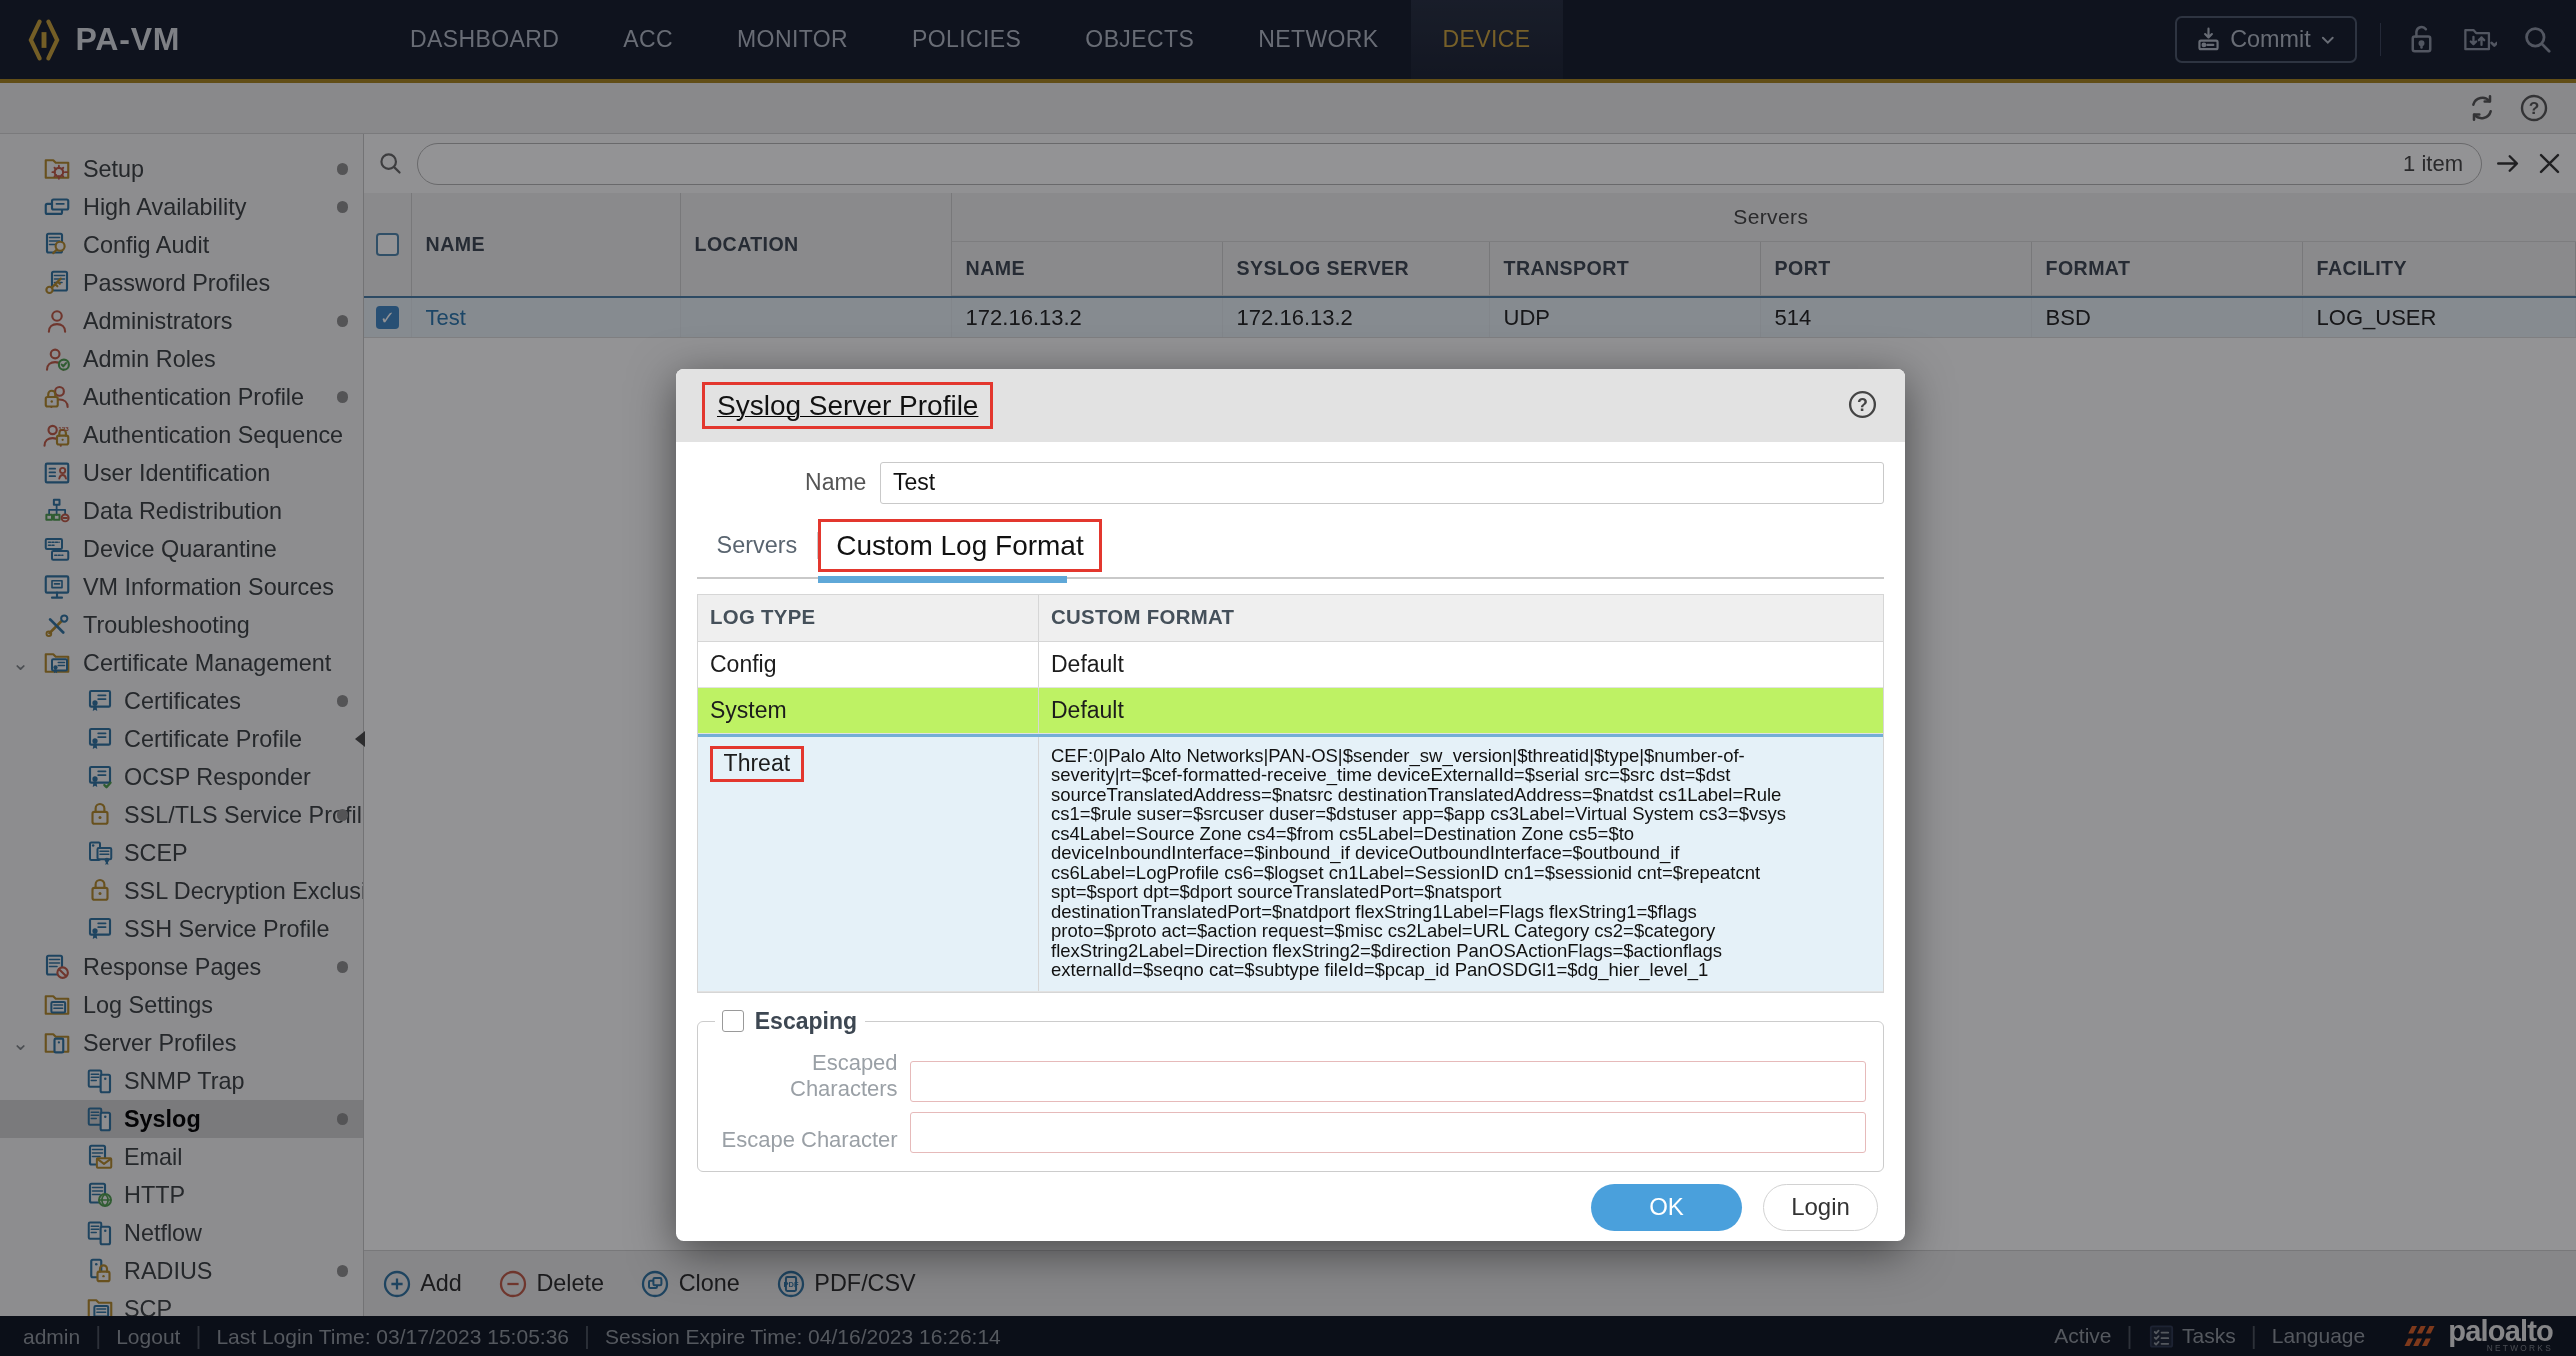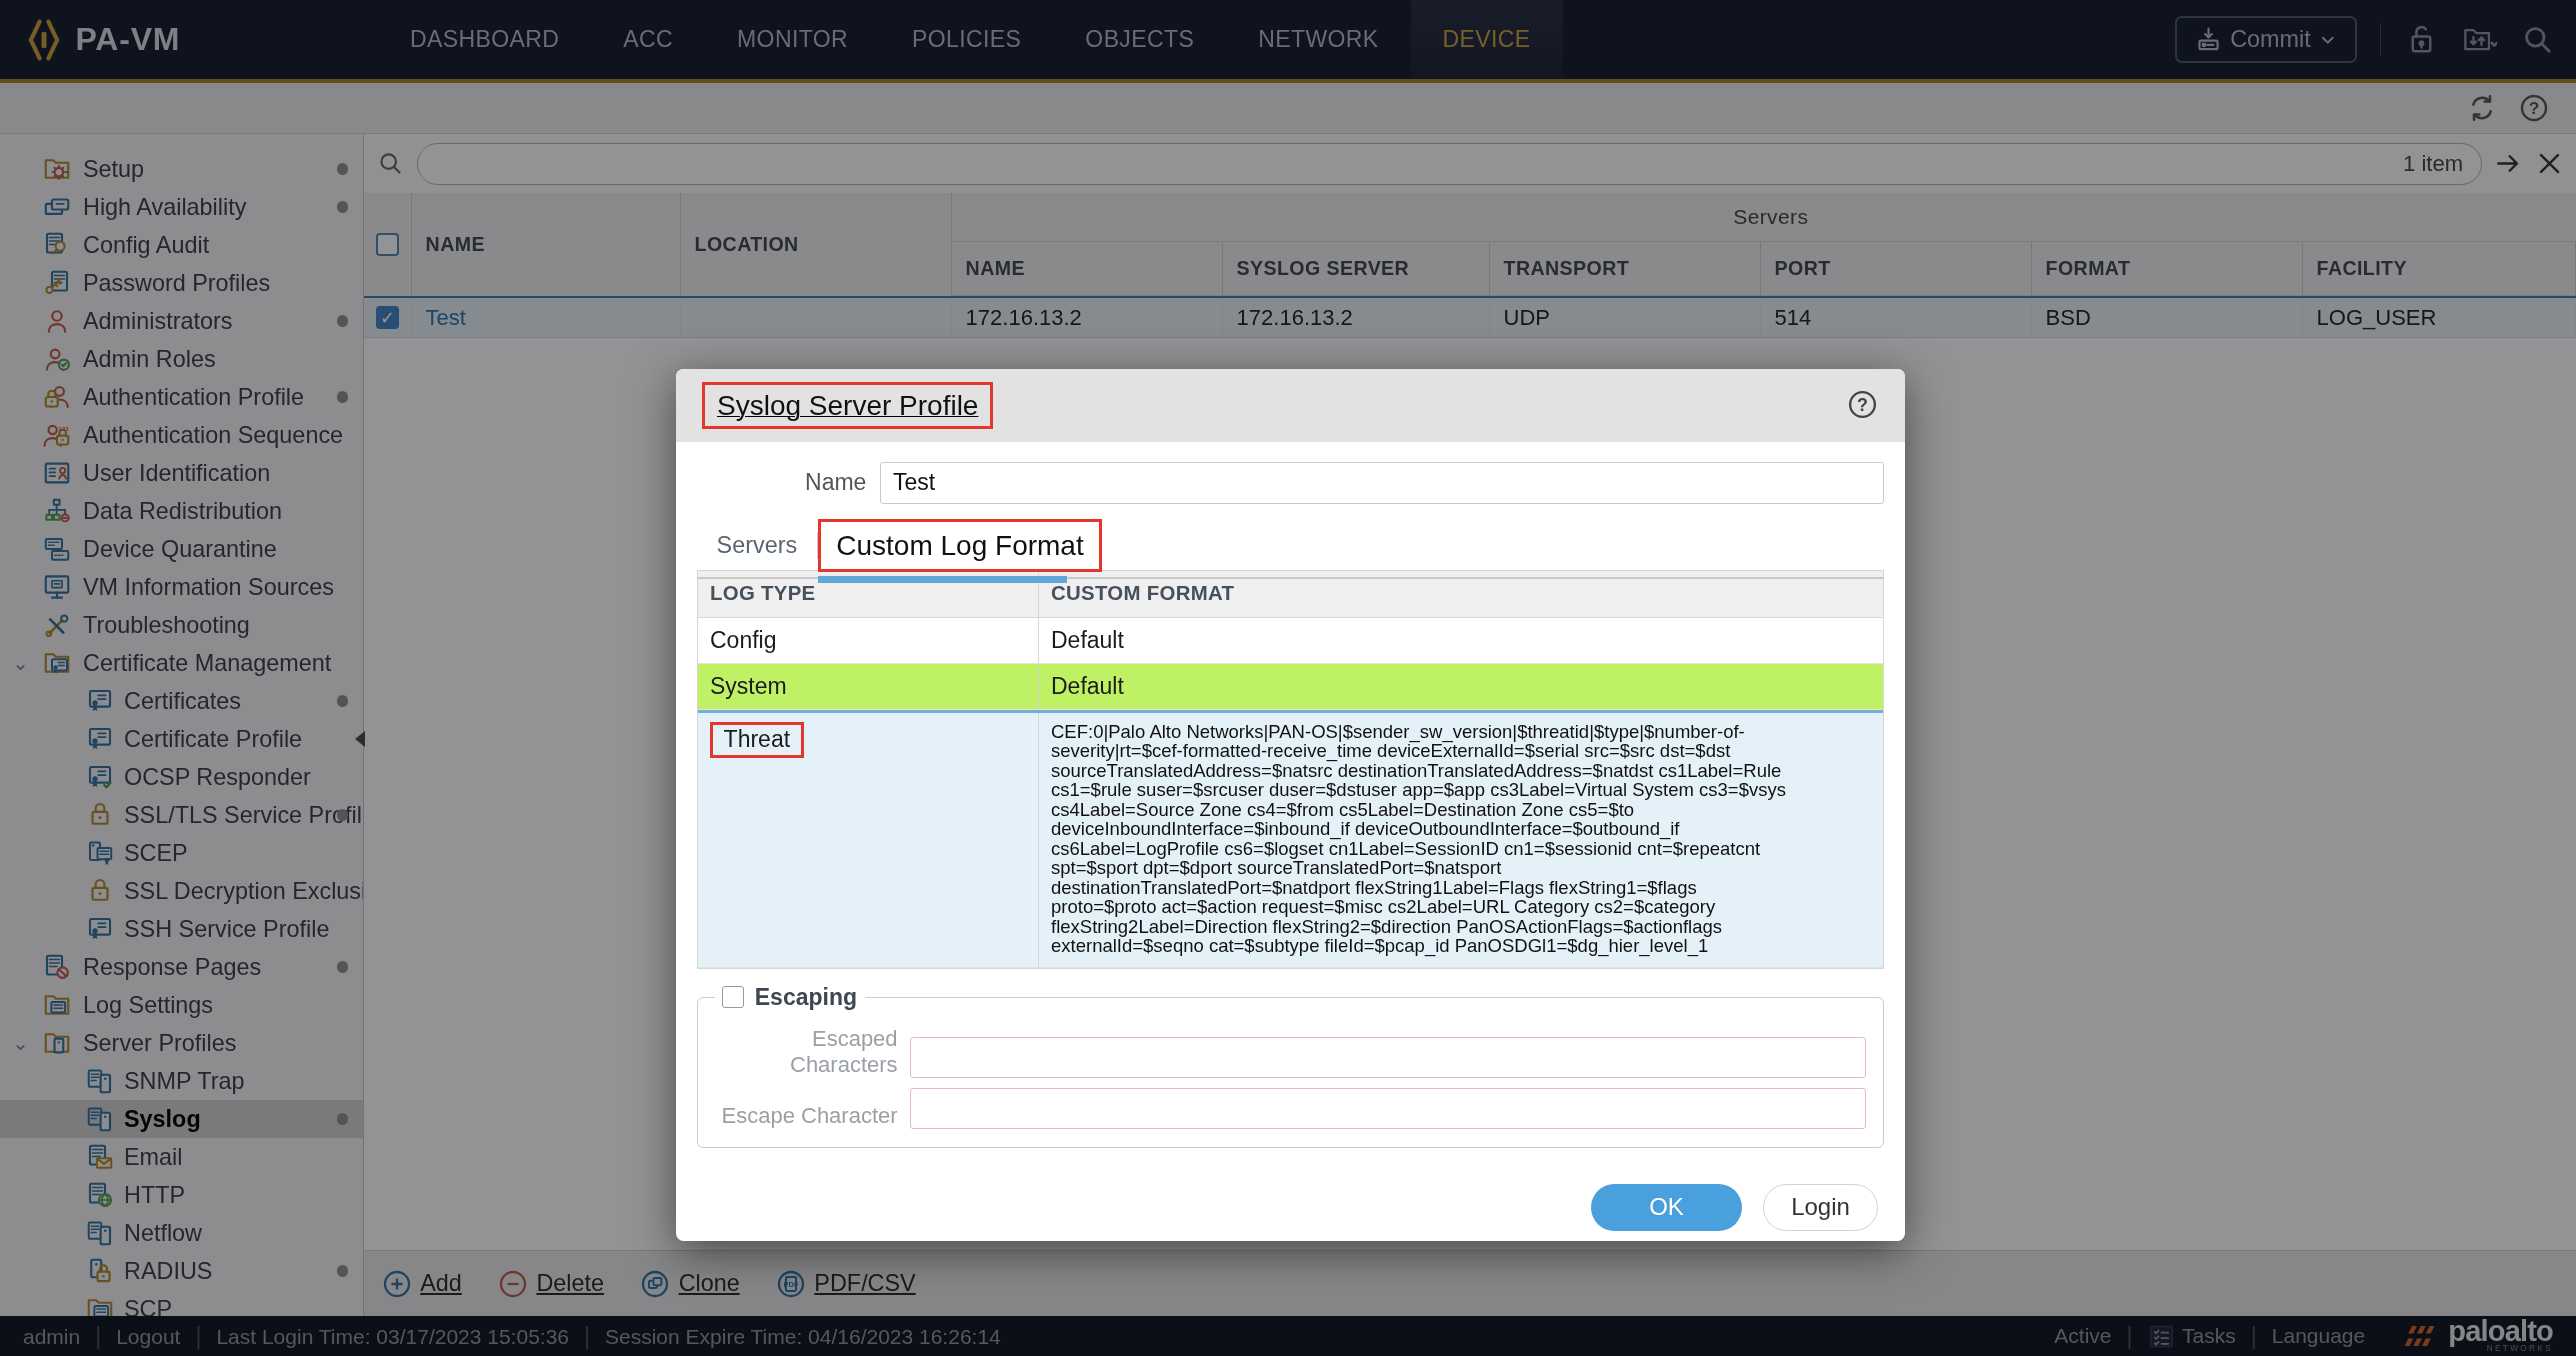--- a/index.html
+++ b/index.html
@@ -48,21 +48,21 @@
   .gh.group { grid-column:span 6; justify-content:center; font-weight:normal; color:#444; font-size:21px; border-right:none; }
   .gridrow { display:grid; grid-template-columns:48px 269px 271px 271px 267px 271px 271px 271px 1fr; height:40px; background:#e8f1f7; border-bottom:0.8px solid #dcdcdc; flex:none; }
   .gc { display:flex; align-items:center; padding-left:13.6px; font-size:22px; color:#222; border-right:0.8px solid #e0e8ee; }
   .cellcheck { justify-content:center; padding-left:0; }
   .linkcell { color:#2b77ae; }
   .cb { width:23px; height:23px; border:2.3px solid #4f86ad; border-radius:3.8px; background:#fff; }
   .cb.checked { background:#3f87c5; border-color:#3f87c5; color:#fff; font-size:18px; line-height:20.4px; text-align:center; }
   .fillarea { flex:1; background:#fff; }
 
   .actionbar { height:66px; background:#e9e9e9; border-top:0.8px solid #cfcfcf; display:flex; align-items:center; gap:35px; padding-left:16.6px; flex:none; }
-  .act { display:flex; align-items:center; gap:7.6px; font-size:23.4px; color:#2a2a2a; cursor:pointer;text-decoration:underline; }
+  .act { display:flex; align-items:center; gap:7.6px; font-size:23.4px; color:#2a2a2a; cursor:pointer; }
   .act svg { width:32px; height:32px; }
 
   
   footer.statusbar { height:40px; background:#0e1420; display:flex; align-items:center; color:#8f969e; font-size:21px; flex:none; padding:0 23px; }
   .fsep { color:#4a515c; margin:0 15px; font-size:23px; }
   .f-right { margin-left:auto; display:flex; align-items:center; }
   .brand { display:flex; align-items:center; gap:9px; margin-left:35px; }
   .brand-text { color:#e8e8e8; font-size:29px; font-weight:bold; letter-spacing:-0.8px; line-height:23px; }
   .brand-sub { color:#7d828a; font-size:8.3px; letter-spacing:2.3px; text-align:right; }
   .tasksicon { width:27px; height:27px; margin-right:7.6px; }
@@ -80,21 +80,21 @@
   .name-row { display:flex; align-items:center; margin-top:19.6px; }
   .name-label { width:183px; text-align:right; padding-right:13.6px; font-size:23px; color:#555; }
   .name-input { flex:1; height:42px; border:1.5px solid #c9c9c9; border-radius:3px; font-size:23px; padding:0 12px; color:#111; font-family:"Liberation Sans",sans-serif; }
   .tabsrow { display:flex; align-items:center; margin-top:18px; height:48px; position:relative; }
   .dtab { font-size:23.4px; color:#5a6570; padding:0 19.6px; cursor:pointer; }
   .dtab-sep { width:1.5px; height:27px; background:#ccc; }
   .dtab-active-box { padding:7.6px 15px; position:relative; }
   .dtab-active { font-size:28px; font-weight:normal; color:#111; cursor:pointer; }
   .tab-underline { position:absolute; left:0; right:0; bottom:-9px; height:1.5px; background:#c9c9c9; }
   .tab-active-bar { position:absolute; left:121px; width:249px; bottom:-13.6px; height:6.8px; background:#5FA8D8; }
-  .logtable { border:1.5px solid #d6d6d6; }
+  .logtable { margin-top:24px; border:1.5px solid #d6d6d6; }
   .lt-head { display:grid; grid-template-columns:341px 1fr; background:#efefef; border-bottom:1.5px solid #d6d6d6; height:47px; }
   .lt-h { display:flex; align-items:center; padding-left:12px; font-size:20.4px; font-weight:bold; color:#45505a; letter-spacing:0.3px; border-right:1.5px solid #d6d6d6; }
   .lt-h:last-child { border-right:none; }
   .lt-row { display:grid; grid-template-columns:341px 1fr; border-bottom:0.8px solid #e2e2e2; }
   .lt-c { padding:9px 12px; font-size:23px; color:#1c1c1c; border-right:1.5px solid #d6d6d6; }
   .lt-c:last-child { border-right:none; }
   .lt-row.alt { background:#bef264; }
   .lt-row.sel { background:#e5f1f8; border-top:3px solid #74AED6; }
   .threat-box { display:inline-block; padding:1.5px 10.6px; font-size:23px; }
   .cef { font-size:18.5px; line-height:19.5px; color:#111; white-space:pre-line; height:236px; overflow:hidden; word-break:break-word; }

